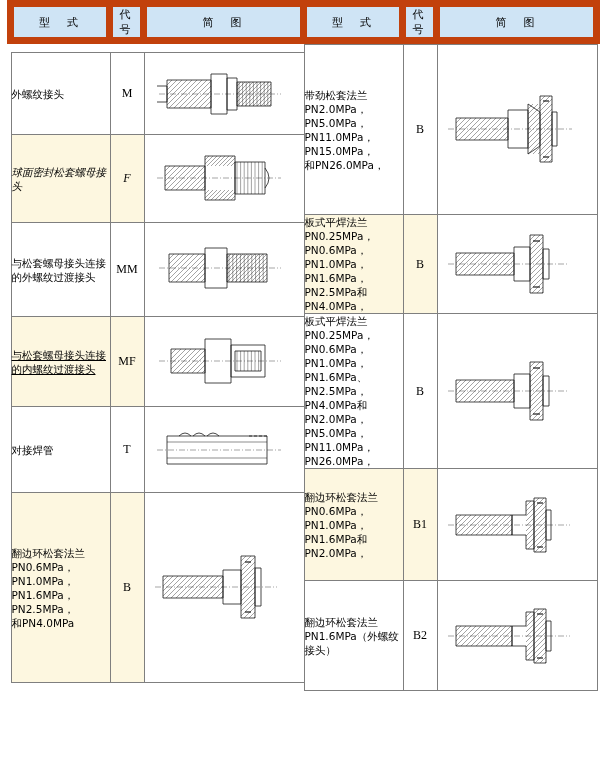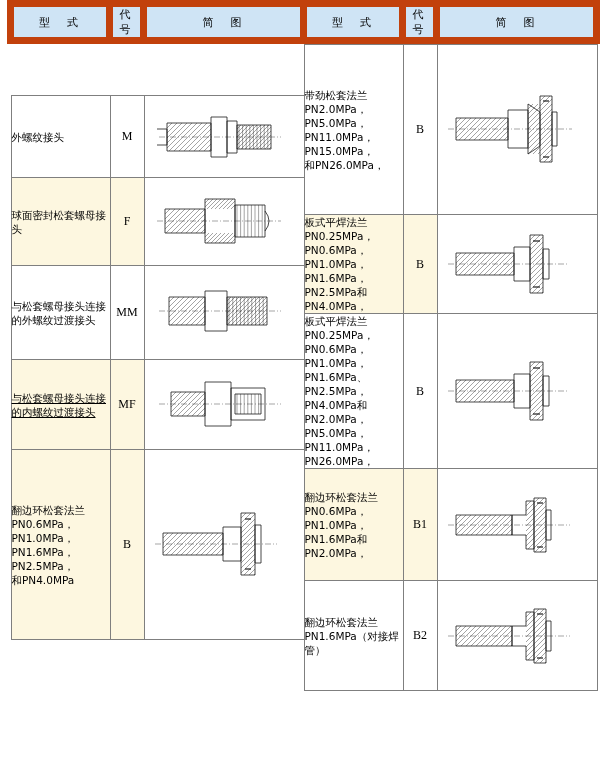--- a/index.html
+++ b/index.html
@@ -126,21 +126,21 @@
                         <line x1="108" y1="28" x2="108" y2="52" stroke-width="0.4"></line>
                         <line x1="111.6" y1="28" x2="111.6" y2="52" stroke-width="0.4"></line>
                         <line x1="115.2" y1="28" x2="115.2" y2="52" stroke-width="0.4"></line>
                         <line x1="118.8" y1="28" x2="118.8" y2="52" stroke-width="0.4"></line>
                         <line x1="10" y1="40" x2="132" y2="40" stroke-dasharray="6 2 1 2" stroke-width="0.4"></line>
                         <path d="M8 32 h10 v16 h-10"></path>
                       </g>
                     </svg>
                   </td>
                 </tr>
-                <tr style="height: 88px;">
+                <tr style="height: 88px; font-style: italic;">
                   <td class="cell-name yellow" style="border: 1px solid rgb(127, 127, 127);">
                     <div>球面密封松套螺母接头</div>
                   </td>
                   <td class="cell-code yellow" style="border: 1px solid rgb(127, 127, 127);">F</td>
                   <td class="cell-fig white" style="border: 1px solid rgb(127, 127, 127);">
                     <svg class="fig" width="150" height="82" viewBox="0 0 150 82" xmlns="http://www.w3.org/2000/svg">
                       <g fill="none" stroke="#1a1a1a" stroke-width="0.8" stroke-linejoin="round">
                         <rect x="16" y="28" width="40" height="24"></rect>
                         <line x1="16.0" y1="33.0" x2="21.0" y2="28.0" stroke-width="0.4"></line>
                         <line x1="16.0" y1="38.0" x2="26.0" y2="28.0" stroke-width="0.4"></line>
@@ -266,20 +266,37 @@
                         <rect x="82" y="24" width="34" height="32"></rect>
                         <rect x="86" y="30" width="26" height="20"></rect>
                         <line x1="88" y1="30" x2="88" y2="50" stroke-width="0.4"></line>
                         <line x1="91.6" y1="30" x2="91.6" y2="50" stroke-width="0.4"></line>
                         <line x1="95.2" y1="30" x2="95.2" y2="50" stroke-width="0.4"></line>
                         <line x1="98.8" y1="30" x2="98.8" y2="50" stroke-width="0.4"></line>
                         <line x1="102.4" y1="30" x2="102.4" y2="50" stroke-width="0.4"></line>
                         <line x1="106" y1="30" x2="106" y2="50" stroke-width="0.4"></line>
                         <line x1="109.6" y1="30" x2="109.6" y2="50" stroke-width="0.4"></line>
                         <line x1="10" y1="40" x2="132" y2="40" stroke-dasharray="6 2 1 2" stroke-width="0.4"></line>
+                      </g>
+                    </svg>
+                  </td>
+                </tr>
+                <tr style="height: 86px;">
+                  <td class="cell-name white" style="border: 1px solid rgb(127, 127, 127);">
+                    <div>对接焊管</div>
+                  </td>
+                  <td class="cell-code white" style="border: 1px solid rgb(127, 127, 127);">T</td>
+                  <td class="cell-fig white" style="border: 1px solid rgb(127, 127, 127);">
+                    <svg class="fig" width="150" height="80" viewBox="0 0 150 80" xmlns="http://www.w3.org/2000/svg">
+                      <g fill="none" stroke="#1a1a1a" stroke-width="0.8" stroke-linejoin="round">
+                        <path d="M18 26 h100 v28 h-100 z"></path>
+                        <path d="M18 32 h100 M18 48 h100" stroke-width="0.5"></path>
+                        <path d="M30 26 q6 -6 12 0 M44 26 q6 -6 12 0 M58 26 q6 -6 12 0"></path>
+                        <line x1="100" y1="26" x2="118" y2="26" stroke-dasharray="3 2"></line>
+                        <line x1="8" y1="40" x2="132" y2="40" stroke-dasharray="6 2 1 2" stroke-width="0.4"></line>
                       </g>
                     </svg>
                   </td>
                 </tr>
                 <tr style="height: 190px;">
                   <td class="cell-name yellow" style="border: 1px solid rgb(127, 127, 127);">
                     <div>翻边环松套法兰</div>
                     <div>PN0.6MPa，PN1.0MPa，</div>
                     <div>PN1.6MPa，PN2.5MPa，</div>
                     <div>和PN4.0MPa</div>
@@ -565,21 +582,21 @@
                         <line x1="95" y1="19" x2="101" y2="19" stroke-width="1.2"></line>
                         <line x1="95" y1="63" x2="101" y2="63" stroke-width="1.2"></line>
                         <line x1="6" y1="41" x2="128" y2="41" stroke-dasharray="6 2 1 2" stroke-width="0.4"></line>
                       </g>
                     </svg>
                   </td>
                 </tr>
                 <tr style="height: 110px;">
                   <td class="cell-name white" style="border: 1px solid rgb(127, 127, 127);">
                     <div>翻边环松套法兰</div>
-                    <div>PN1.6MPa（对接焊管）</div>
+                    <div>PN1.6MPa（外螺纹接头）</div>
                   </td>
                   <td class="cell-code white" style="border: 1px solid rgb(127, 127, 127);">B2</td>
                   <td class="cell-fig white" style="border: 1px solid rgb(127, 127, 127);">
                     <svg class="fig" width="150" height="82" viewBox="0 0 150 82" xmlns="http://www.w3.org/2000/svg">
                       <g fill="none" stroke="#1a1a1a" stroke-width="0.8" stroke-linejoin="round">
                         <rect x="14" y="31" width="56" height="20"></rect>
                         <line x1="14.0" y1="36.0" x2="19.0" y2="31.0" stroke-width="0.4"></line>
                         <line x1="14.0" y1="41.0" x2="24.0" y2="31.0" stroke-width="0.4"></line>
                         <line x1="14.0" y1="46.0" x2="29.0" y2="31.0" stroke-width="0.4"></line>
                         <line x1="14.0" y1="51.0" x2="34.0" y2="31.0" stroke-width="0.4"></line>

